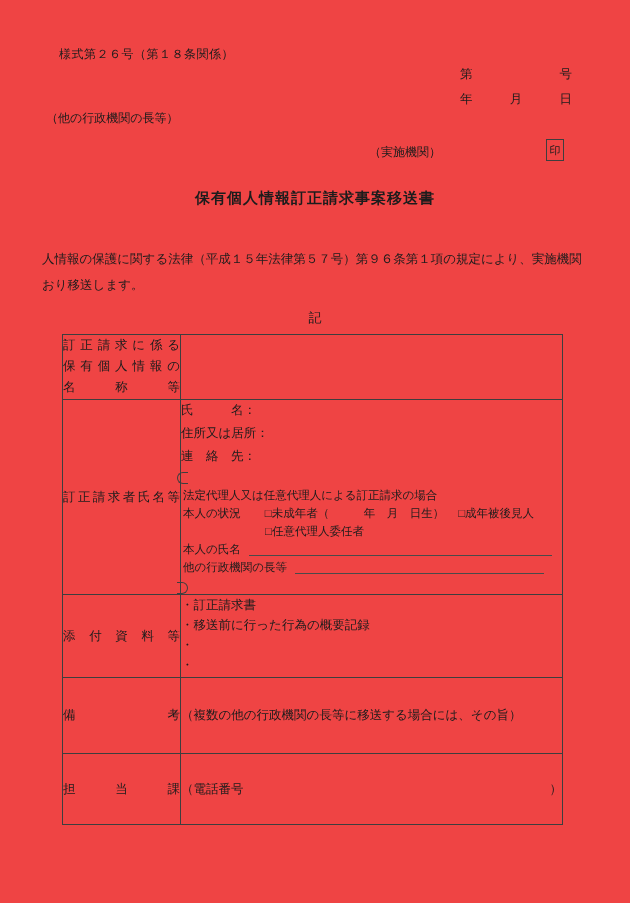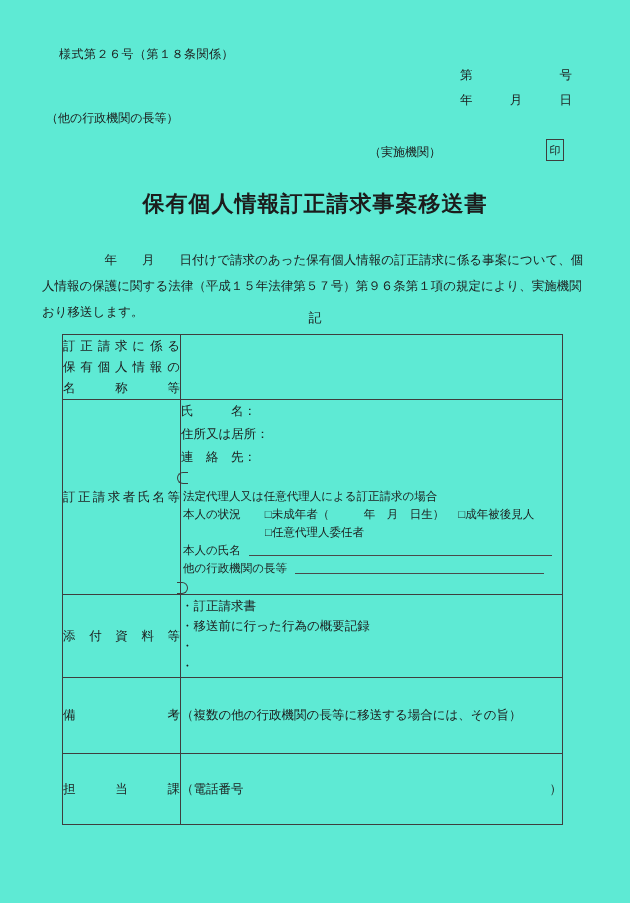--- a/index.html
+++ b/index.html
@@ -1,33 +1,33 @@
 <!DOCTYPE html>
 <html lang="ja"><head>
 <meta charset="utf-8">
 <style>
   html,body{margin:0;padding:0;background:#ffffff;}
   .page{
-    position:relative;width:630px;height:903px;background:#5eead4;
-    font-family:Liberation Sans, sans-serif;
+    position:relative;width:630px;height:903px;background:#ef4444;
+    font-family:Liberation Mono, monospace;
     color:#1c1c1c;overflow:hidden;
   }
   .form-no{position:absolute;left:59px;top:46px;font-size:12px;letter-spacing:.5px;}
   .right-block{position:absolute;right:58px;top:63px;width:112px;}
   .jline{display:flex;justify-content:space-between;line-height:25px;font-size:12.5px;}
   .addressee{position:absolute;left:46px;top:110px;font-size:12px;}
   .sender{position:absolute;left:369px;top:144px;font-size:12px;}
   .seal{
     position:absolute;left:546px;top:139px;width:16px;height:20px;
     border:1px solid #3e3e3e;font-size:11px;display:flex;
     align-items:center;justify-content:center;
   }
   .title{
     position:absolute;top:189px;left:0;right:0;margin:0;text-align:center;
-    font-size:22px;font-weight:600;letter-spacing:1px;
+    font-size:15px;font-weight:600;letter-spacing:1px;
   }
   .body-par{position:absolute;left:42px;top:247px;width:536px;font-size:12.5px;}
   .bline{line-height:26px;height:26px;white-space:nowrap;}
   .ki{position:absolute;top:309px;left:0;right:0;text-align:center;font-size:13px;}
 
   .form-table{
     position:absolute;left:62px;top:334px;width:501px;
     border-collapse:collapse;table-layout:fixed;
   }
   .form-table th,.form-table td{
@@ -78,21 +78,20 @@
   </div>
 
   <div class="addressee">（他の行政機関の長等）</div>
 
   <div class="sender">（実施機関）</div>
   <div class="seal">印</div>
 
   <h1 class="title">保有個人情報訂正請求事案移送書</h1>
 
   <div class="body-par">
-    <div class="bline">　　　　　年　　月　　日付けで請求のあった保有個人情報の訂正請求に係る事案について、個</div>
     <div class="bline">人情報の保護に関する法律（平成１５年法律第５７号）第９６条第１項の規定により、実施機関</div>
     <div class="bline">おり移送します。</div>
   </div>
 
   <div class="ki">記</div>
 
   <table class="form-table">
     <colgroup>
         <col style="width:118px">
         <col>

